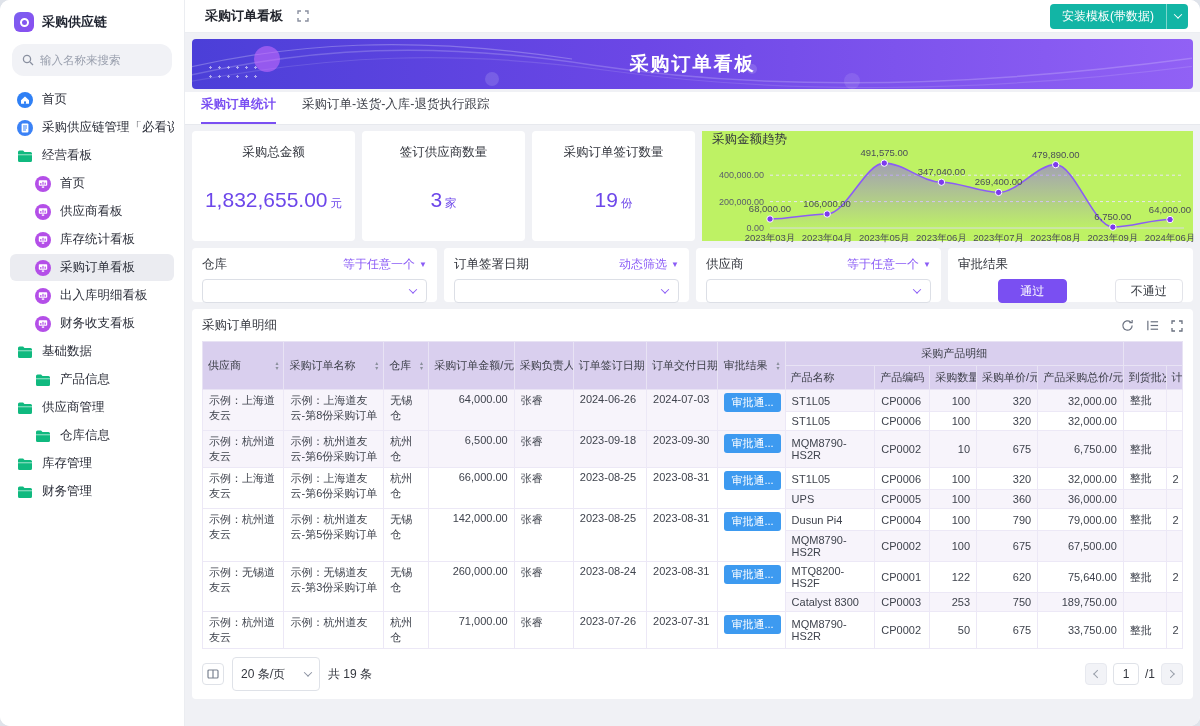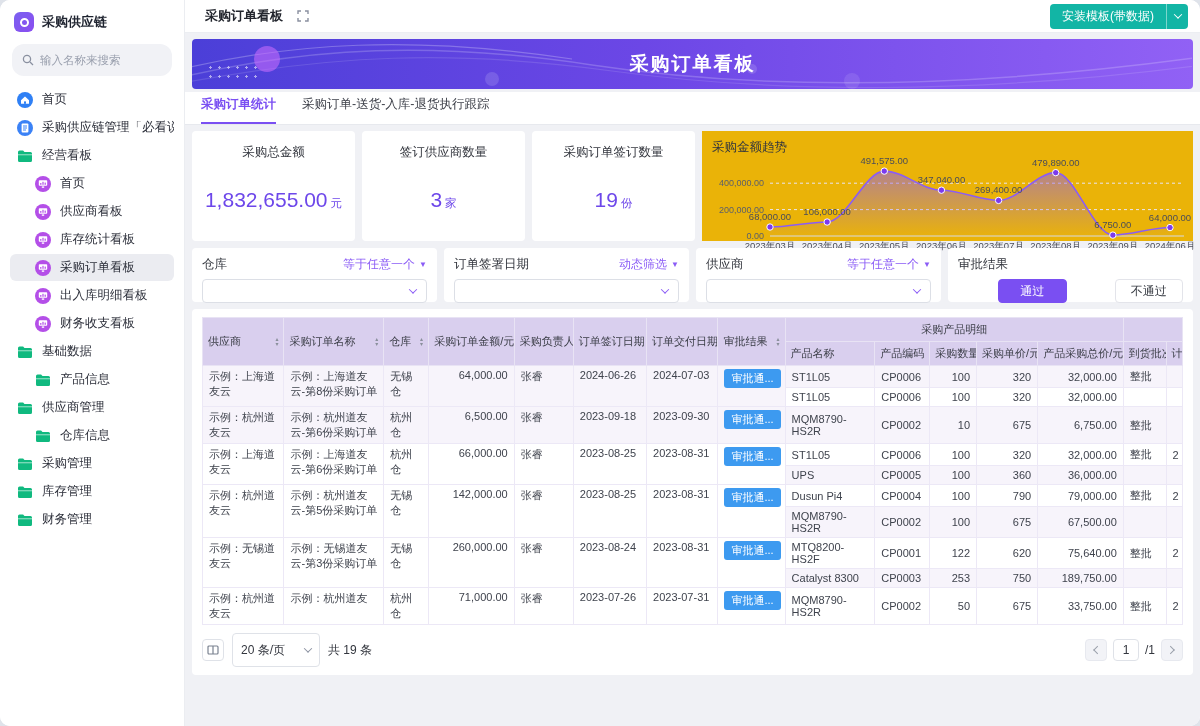--- a/index.html
+++ b/index.html
@@ -39,21 +39,21 @@
   .tabsbar { background:#fff; margin:0 -7px; padding:0 16px; height:33px; display:flex; align-items:flex-end; gap:26px; border-bottom:1px solid #e7e9ee; }
   .tab { font-size:12.5px; color:#3c3f48; padding-bottom:9px; cursor:pointer; border-bottom:2px solid transparent; }
   .tab.active { color:#7a4ff2; font-weight:bold; border-bottom-color:#7a4ff2; }
 
   .cards-row { display:flex; gap:7px; margin-top:6px; height:110px; }
   .stat-card { width:163px; background:#fff; border-radius:4px; text-align:center; padding-top:13px; flex-shrink:0; }
   .stat-label { font-size:12.5px; color:#33363e; }
   .stat-value { margin-top:27px; color:#6d47ea; }
   .stat-value b { font-size:21px; font-weight:500; }
   .stat-value span { font-size:11.5px; margin-left:3px; }
-  .chart-card { flex:1; background:#eab308; border-radius:0; padding:8px 10px 2px; min-width:0; }
+  .chart-card { flex:1; background:#bef264; border-radius:0; padding:0 10px 2px; min-width:0; }
   .chart-title { font-size:12.5px; color:#33363e; }
 
   .filters-row { display:flex; gap:7px; margin-top:7px; }
   .filter-card { flex:1; background:#fff; border-radius:4px; padding:8px 10px; height:54px; }
   .filter-top { display:flex; justify-content:space-between; align-items:center; }
   .filter-label { font-size:12.5px; color:#33363e; }
   .filter-op { font-size:12px; color:#8b5cf6; cursor:pointer; display:flex; align-items:center; gap:4px; }
   .filter-op .tri { font-size:8px; }
   .fake-select { margin-top:6px; height:24px; border:1px solid #dcdfe6; border-radius:4px; display:flex; align-items:center; justify-content:flex-end; padding:0 10px; color:#8b5cf6; cursor:pointer; background:#fff; }
   .approve-btns { margin-top:6px; display:flex; gap:8px; }
@@ -246,29 +246,20 @@
           <span class="lb">供应商管理</span>
         </div>
         <div class="side-item" style="padding-left: 24px;">
           <span class="ic">
             <svg width="16" height="14" viewBox="0 0 16 14">
               <path d="M1 3a1.5 1.5 0 0 1 1.5-1.5h3.6l1.4 1.6h6A1.5 1.5 0 0 1 15 4.6v6.9A1.5 1.5 0 0 1 13.5 13h-11A1.5 1.5 0 0 1 1 11.5z" fill="#10b97f"></path>
               <rect x="1" y="5.2" width="14" height="1.1" fill="rgba(255,255,255,.55)"></rect>
             </svg>
           </span>
           <span class="lb">仓库信息</span>
-        </div>
-        <div class="side-item" style="padding-left: 6px;">
-          <span class="ic">
-            <svg width="16" height="14" viewBox="0 0 16 14">
-              <path d="M1 3a1.5 1.5 0 0 1 1.5-1.5h3.6l1.4 1.6h6A1.5 1.5 0 0 1 15 4.6v6.9A1.5 1.5 0 0 1 13.5 13h-11A1.5 1.5 0 0 1 1 11.5z" fill="#10b97f"></path>
-              <rect x="1" y="5.2" width="14" height="1.1" fill="rgba(255,255,255,.55)"></rect>
-            </svg>
-          </span>
-          <span class="lb">采购管理</span>
         </div>
         <div class="side-item" style="padding-left: 6px; text-align: right;">
           <span class="ic">
             <svg width="16" height="14" viewBox="0 0 16 14">
               <path d="M1 3a1.5 1.5 0 0 1 1.5-1.5h3.6l1.4 1.6h6A1.5 1.5 0 0 1 15 4.6v6.9A1.5 1.5 0 0 1 13.5 13h-11A1.5 1.5 0 0 1 1 11.5z" fill="#10b97f"></path>
               <rect x="1" y="5.2" width="14" height="1.1" fill="rgba(255,255,255,.55)"></rect>
             </svg>
           </span>
           <span class="lb">库存管理</span>
         </div>
@@ -422,20 +413,38 @@
             <span class="filter-label">审批结果</span>
           </div>
           <div class="approve-btns">
             <button class="ab-on">通过</button>
             <button class="ab-off">不通过</button>
           </div>
         </div>
       </div>
 
       <div class="table-card">
+        <div class="table-head">
+          <span class="table-title">采购订单明细</span>
+          <div class="table-tools">
+            <svg width="13" height="13" viewBox="0 0 14 14" fill="none" stroke="#6b7280" stroke-width="1.3">
+                <path d="M12 7a5 5 0 1 1-1.7-3.75"></path>
+                <path d="M12 1v3h-3" stroke-linejoin="round"></path>
+              </svg>
+            <svg width="13" height="13" viewBox="0 0 14 14" stroke="#6b7280" stroke-width="1.3">
+                <line x1="5" y1="3" x2="13" y2="3"></line>
+                <line x1="5" y1="7" x2="13" y2="7"></line>
+                <line x1="5" y1="11" x2="13" y2="11"></line>
+                <line x1="2" y1="2" x2="2" y2="12"></line>
+              </svg>
+            <svg width="12" height="12" viewBox="0 0 12 12" fill="none" stroke="#6b7280" stroke-width="1.3">
+                <path d="M1 4V1h3M8 1h3v3M11 8v3H8M4 11H1V8"></path>
+              </svg>
+          </div>
+        </div>
         <div class="table-wrap">
           <table class="grid" id="detail-table">
               <colgroup>
                 <col style="width: 80px;">
                 <col style="width: 98px;">
                 <col style="width: 44px;">
                 <col style="width: 84px;">
                 <col style="width: 58px;">
                 <col style="width: 72px;">
                 <col style="width: 70px;">

